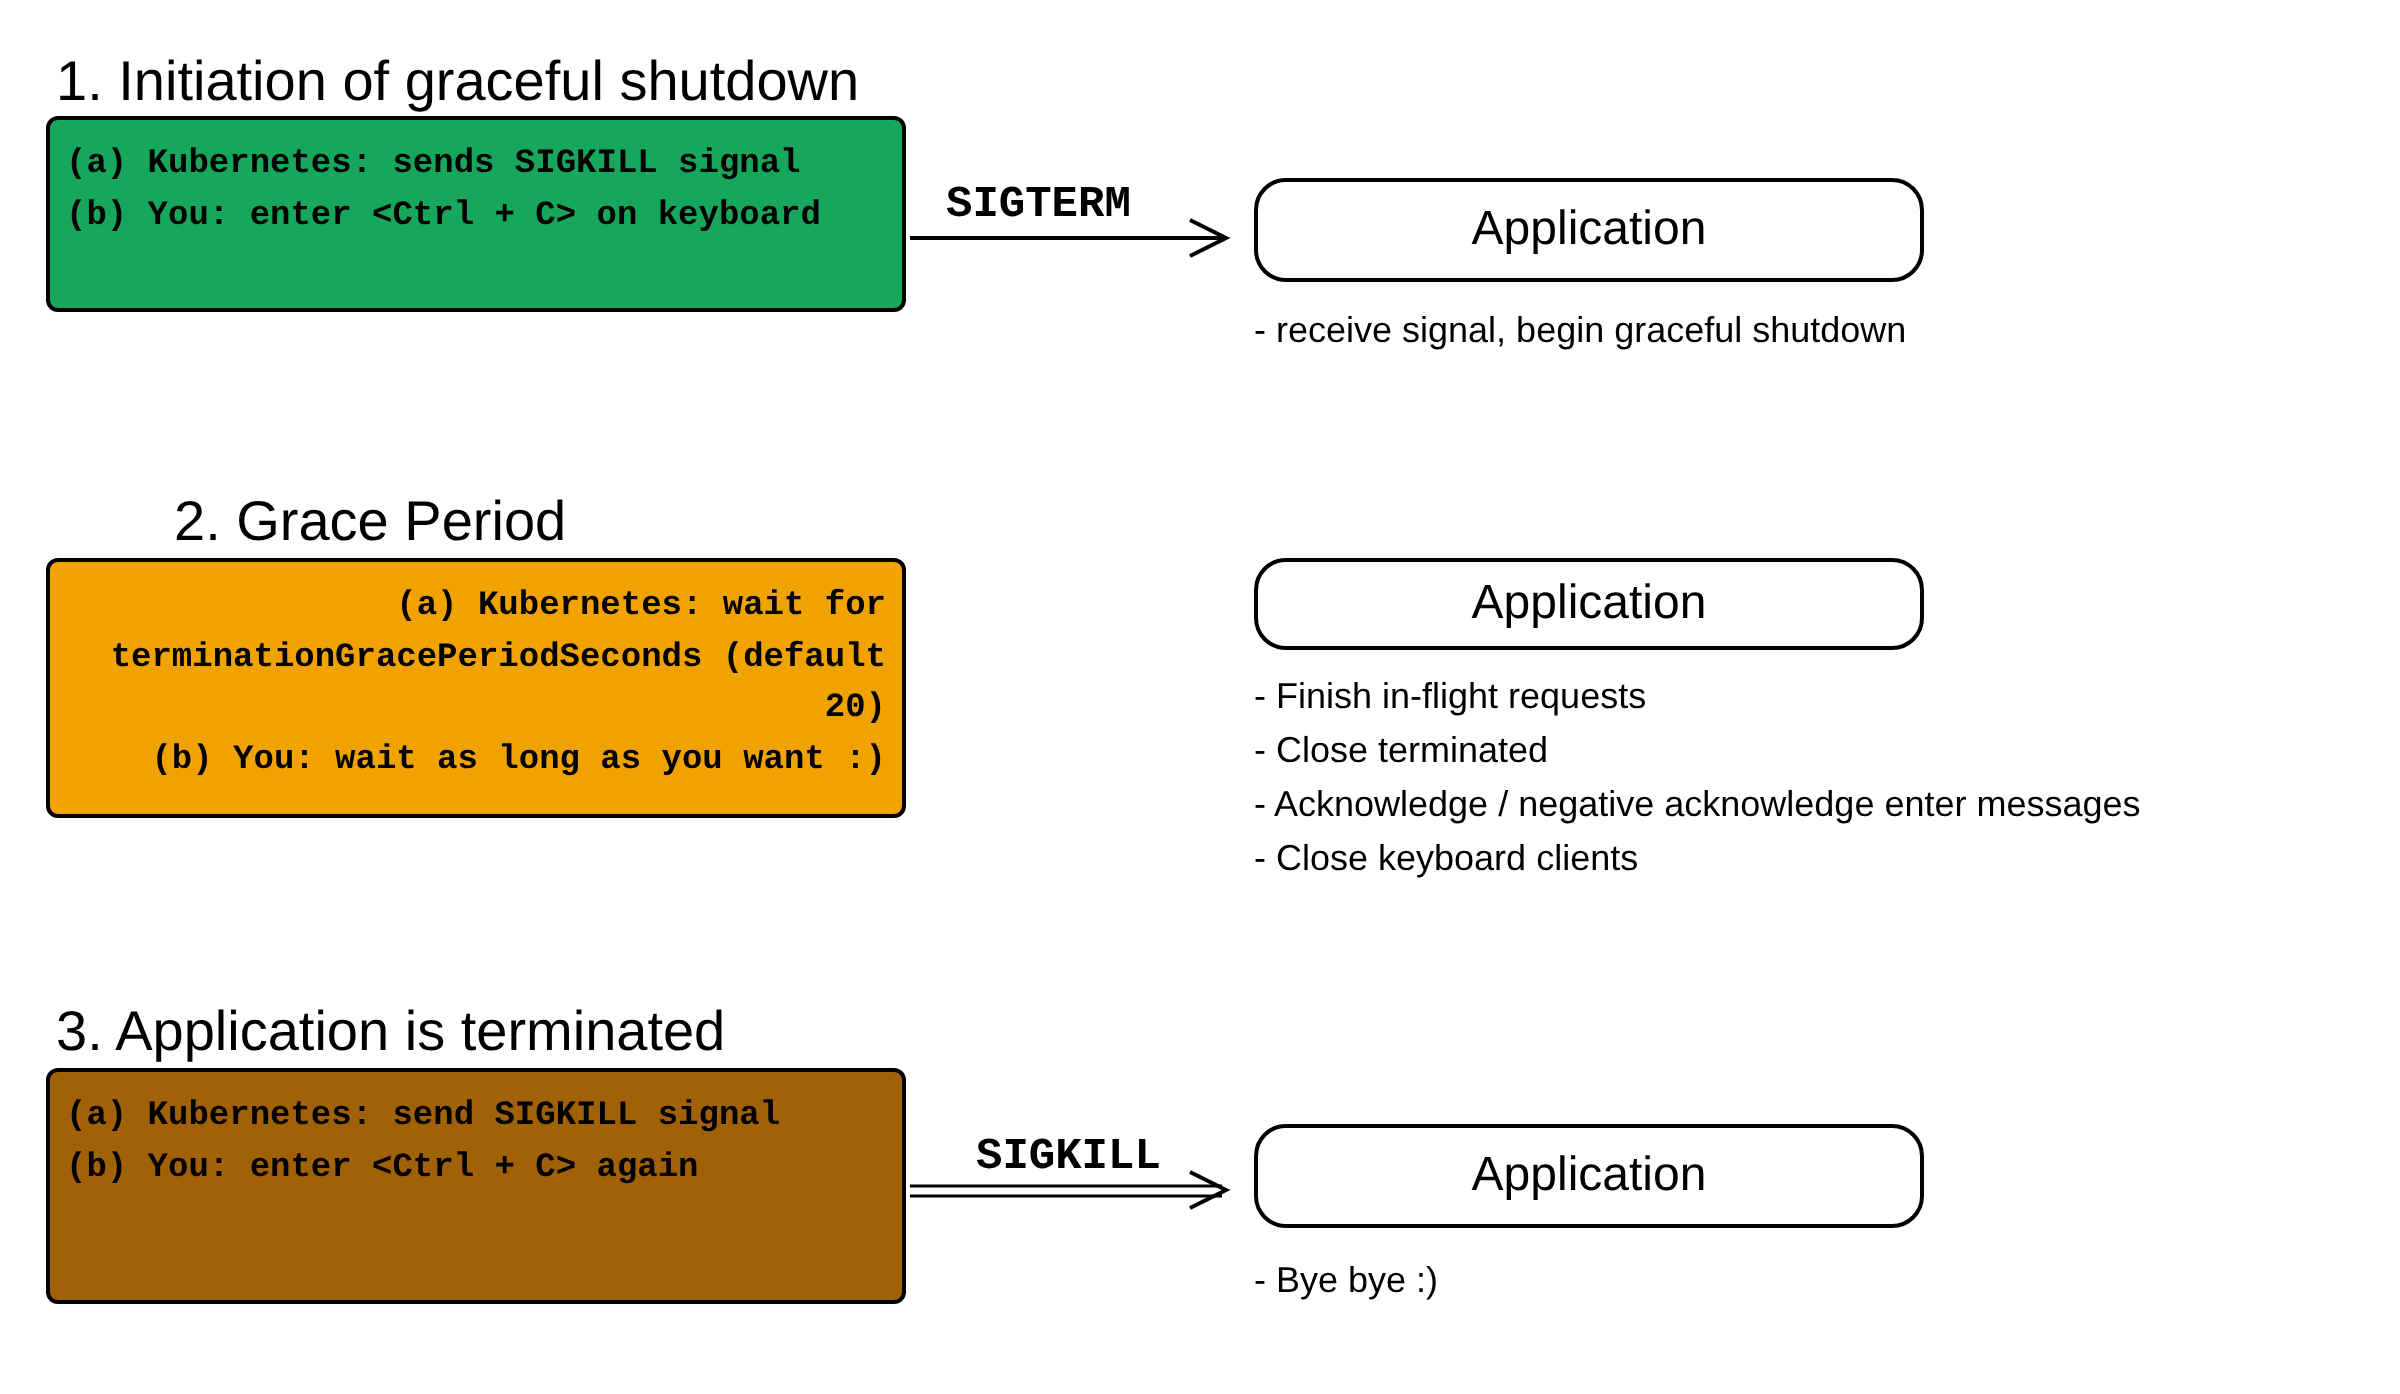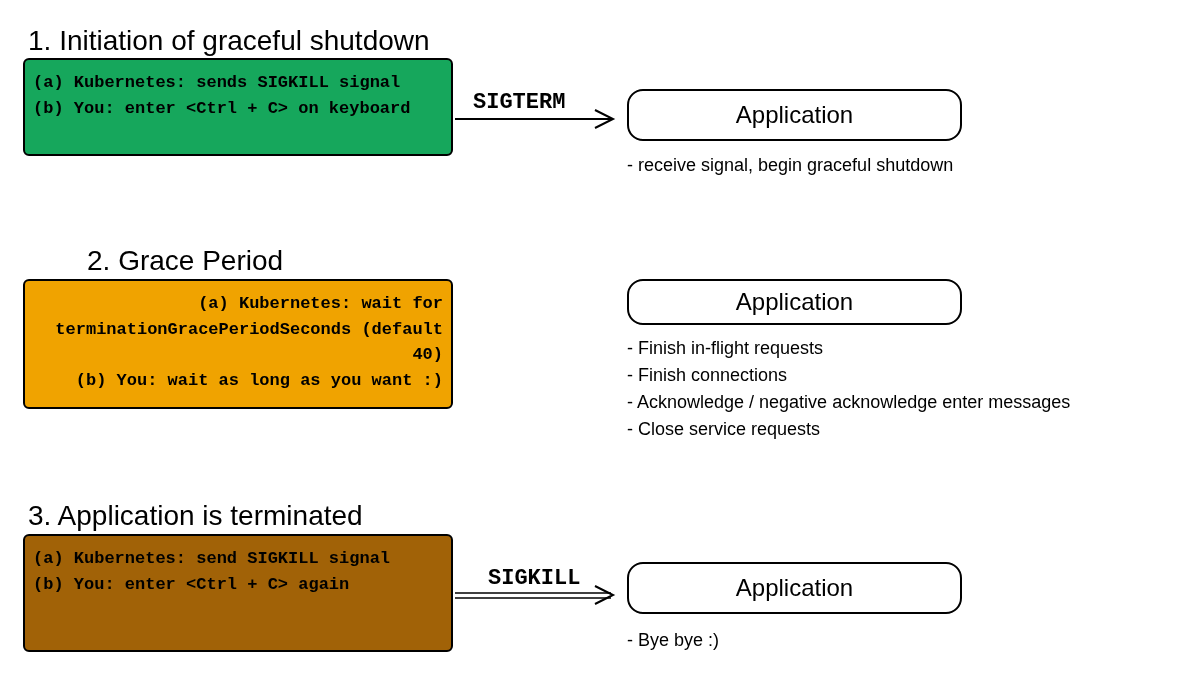--- a/index.html
+++ b/index.html
@@ -78,34 +78,34 @@
 </div>
 
 <div class="notes" style="left:627px; top:152px;">
   <div>- receive signal, begin graceful shutdown</div>
 </div>
 
 <div class="section-title" style="left:40px; top:245px;margin-left:47px;">2. Grace Period</div>
 
 <div class="left-box orange mono" style="left:23px; top:279px; height:130px;">
   <div class="line">(a) Kubernetes: wait for</div>
-  <div class="line">terminationGracePeriodSeconds (default 40)</div>
+  <div class="line">terminationGracePeriodSeconds (default 20)</div>
   <div class="line"></div>
   <div class="line">(b) You: wait as long as you want :)</div>
 </div>
 
 <div class="app-box" style="left:627px; top:279px; height:46px;">
   <span>Application</span>
 </div>
 
 <div class="notes" style="left:627px; top:335px;">
   <div>- Finish in-flight requests</div>
-  <div>- Finish connections</div>
+  <div>- Close terminated</div>
   <div>- Acknowledge / negative acknowledge enter messages</div>
-  <div>- Close service requests</div>
+  <div>- Close keyboard clients</div>
 </div>
 
 <div class="section-title" style="left:28px; top:500px;">3. Application is terminated</div>
 
 <div class="left-box red mono" style="left:23px; top:534px; height:118px;">
   <div class="line">(a) Kubernetes: send SIGKILL signal</div>
   <div class="line"></div>
   <div class="line">(b) You: enter &lt;Ctrl + C&gt; again</div>
 </div>
 

